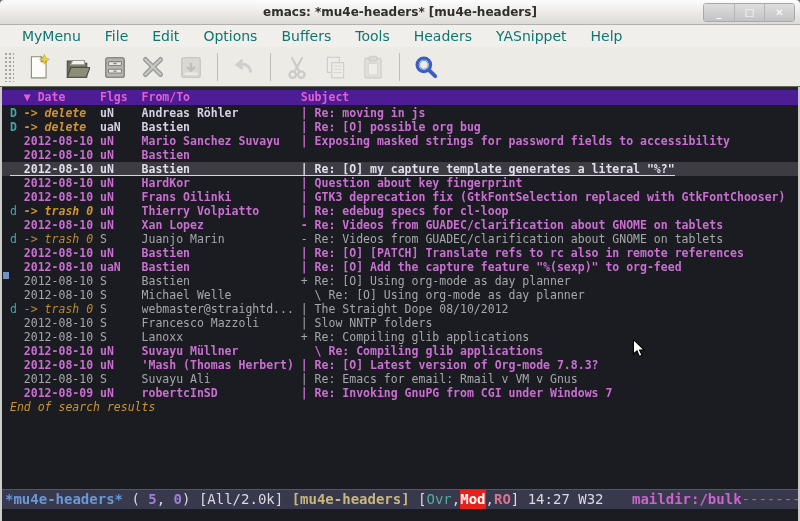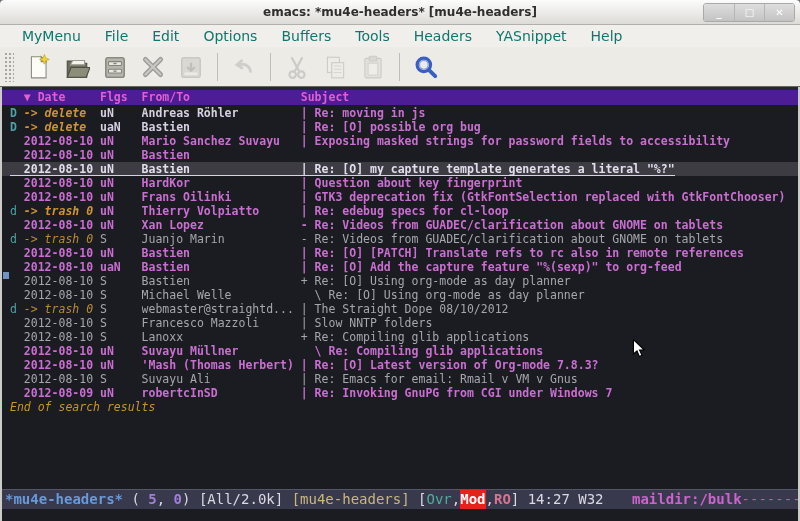--- a/index.html
+++ b/index.html
@@ -54,21 +54,21 @@
   .current span{color:#e3deee;font-weight:bold;border-bottom:1px solid #d8d2e6;}
   .endline{color:#c9952e;font-style:italic;}
   .fringe-mark{position:absolute;left:1px;top:167px;width:6px;height:7px;background:#7193c4;}
   
   .modeline{height:19px;line-height:19px;background:#39394e;border-top:1px solid #56566b;
             display:flex;padding-left:3px;white-space:pre;overflow:hidden;
             font-family:"DejaVu Sans Mono",monospace;font-size:14px;color:#dadae2;text-align:center;}
   .ml-buf{color:#689ad8;font-weight:bold;}
   .ml-num{color:#9f7fd7;font-weight:bold;}
   .ml-plain{color:#dadae2;}
-  .ml-mode{color:#c9b87a;font-weight:normal;}
+  .ml-mode{color:#c9b87a;font-weight:bold;}
   .ml-ovr{color:#4fae9f;}
   .ml-mod{color:#fff;background:#e8211c;font-weight:bold;}
   .ml-ro{color:#d9738f;font-weight:bold;}
   .ml-maildir{color:#cb64cb;font-weight:bold;margin-left:20px;}
   .ml-dashes{color:#b85f8f;}
   .echo{height:12px;background:#1b1b22;}
   .frame-lr{border-left:2px solid #cbcbc7;border-right:2px solid #cbcbc7;}
   .cursor{position:absolute;left:632px;top:339px;z-index:10;}
 </style>
 </head>

